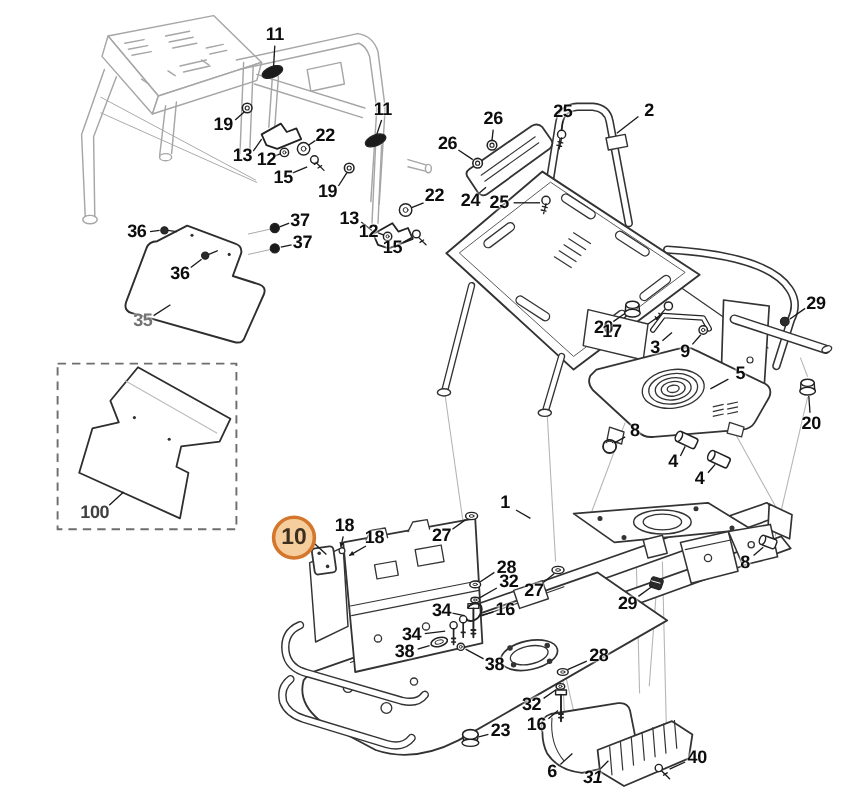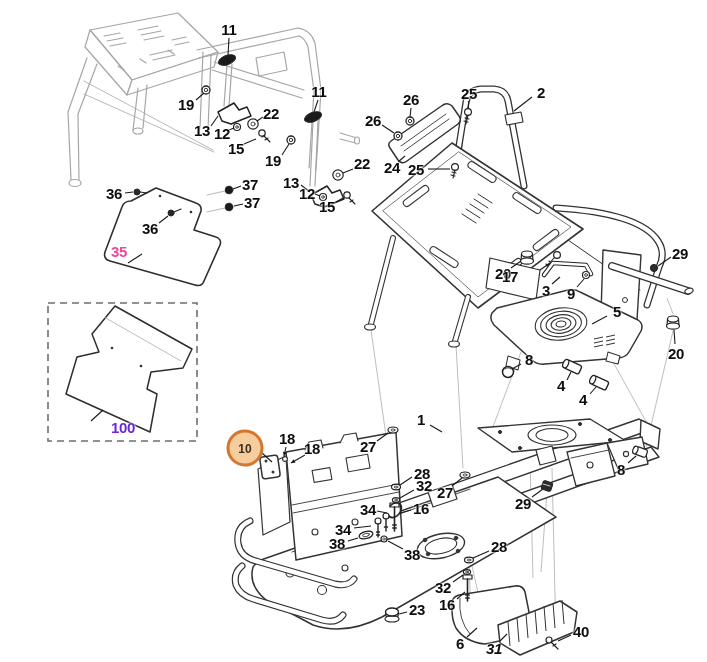--- a/index.html
+++ b/index.html
@@ -10,21 +10,21 @@
   .part-label{
     position:absolute;transform:translate(-50%,-50%);
     font-weight:bold;font-size:15px;line-height:1;color:#0d0d0d;
     letter-spacing:-0.3px;white-space:nowrap;
     text-shadow:0 0 3px #fff,0 0 2px #fff;
     pointer-events:auto;
   }
   .part-label.highlighted{
     width:37px;height:37px;border-radius:50%;
     display:flex;align-items:center;justify-content:center;
-    font-size:12px;letter-spacing:0;
+    font-size:19px;letter-spacing:0;
     box-sizing:border-box;text-shadow:none;cursor:pointer;
   }
 </style>
 </head>
 <body>
 
 <div class="stage">
 
   <svg class="layer" width="707" height="662" viewBox="0 0 707 662">
 
@@ -394,22 +394,22 @@
       <div class="part-label" style="left: 319px; top: 91px; color: rgb(13, 13, 13);">11</div>
       <div class="part-label" style="left: 273px; top: 160px; color: rgb(13, 13, 13);">19</div>
       <div class="part-label" style="left: 291px; top: 182px; color: rgb(13, 13, 13);">13</div>
       <div class="part-label" style="left: 307px; top: 193px; color: rgb(13, 13, 13);">12</div>
       <div class="part-label" style="left: 362px; top: 163px; color: rgb(13, 13, 13);">22</div>
       <div class="part-label" style="left: 327px; top: 206px; color: rgb(13, 13, 13);">15</div>
       <div class="part-label" style="left: 250px; top: 184px; color: rgb(13, 13, 13);">37</div>
       <div class="part-label" style="left: 252px; top: 202px; color: rgb(13, 13, 13);">37</div>
       <div class="part-label" style="left: 114px; top: 193px; color: rgb(13, 13, 13);">36</div>
       <div class="part-label" style="left: 150px; top: 228px; color: rgb(13, 13, 13);">36</div>
-      <div class="part-label" style="left: 119px; top: 251px; color: #ec4899;">35</div>
-      <div class="part-label" style="left: 79px; top: 427px; color: #6d28d9; margin-left: 44px;">100</div>
+      <div class="part-label" style="left: 119px; top: 267px; color: #737373;">35</div>
+      <div class="part-label" style="left: 79px; top: 427px; color: #404040;">100</div>
       <div class="part-label" style="left: 411px; top: 99px; color: rgb(13, 13, 13);">26</div>
       <div class="part-label" style="left: 469px; top: 93px; color: rgb(13, 13, 13);">25</div>
       <div class="part-label" style="left: 541px; top: 92px; color: rgb(13, 13, 13);">2</div>
       <div class="part-label" style="left: 373px; top: 120px; color: rgb(13, 13, 13);">26</div>
       <div class="part-label" style="left: 392px; top: 167px; color: rgb(13, 13, 13);">24</div>
       <div class="part-label" style="left: 416px; top: 169px; color: rgb(13, 13, 13);">25</div>
       <div class="part-label" style="left: 503px; top: 273px; color: rgb(13, 13, 13);">20</div>
       <div class="part-label" style="left: 510px; top: 276px; color: rgb(13, 13, 13);">17</div>
       <div class="part-label" style="left: 546px; top: 290px; color: rgb(13, 13, 13);">3</div>
       <div class="part-label" style="left: 571px; top: 293px; color: rgb(13, 13, 13);">9</div>

